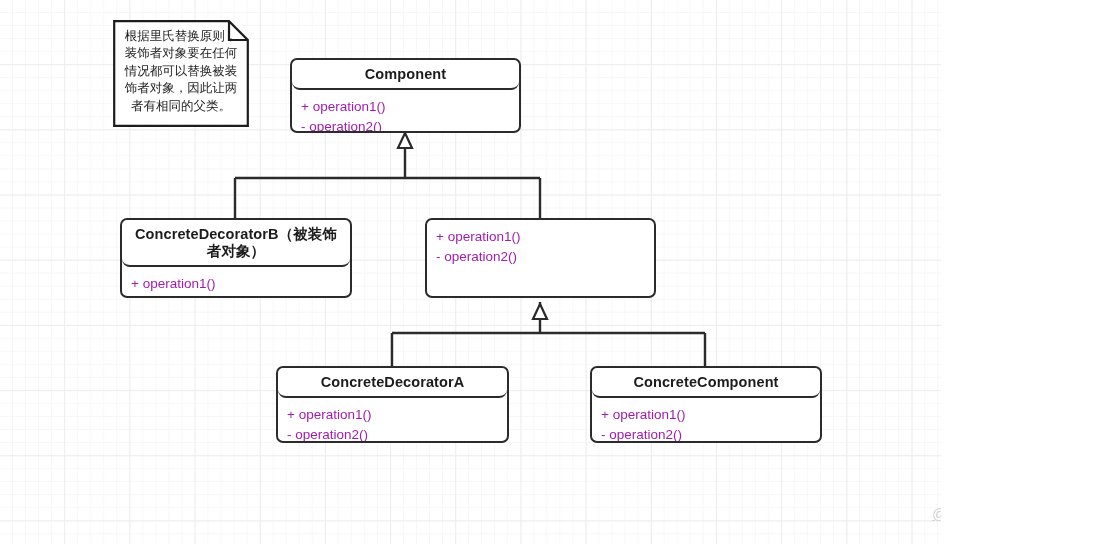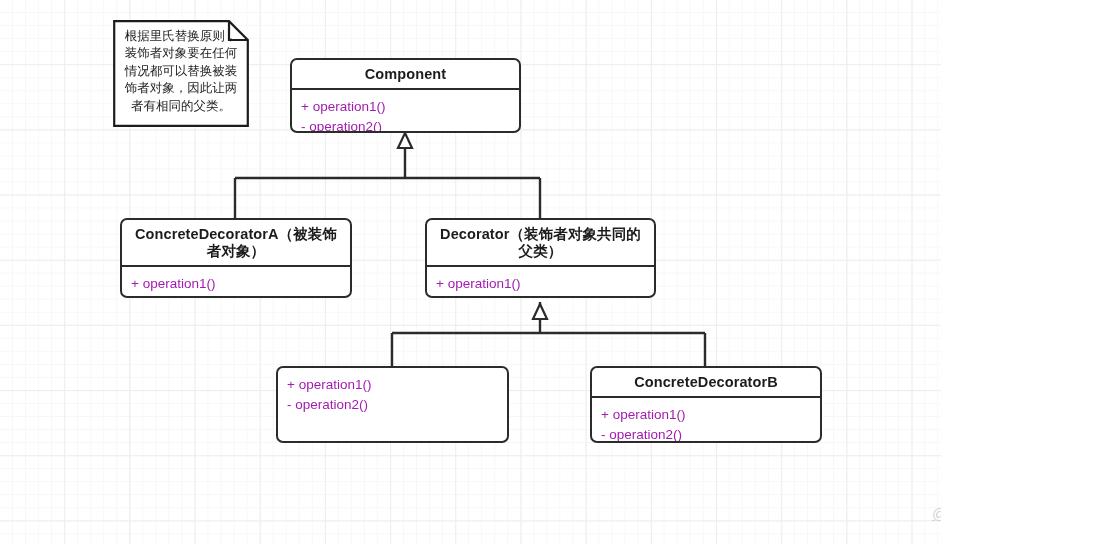--- a/index.html
+++ b/index.html
@@ -39,20 +39,21 @@
     width: 100%;
     text-align: center;
     font-weight: bold;
     color: #1c1c1c;
     font-size: 14.5px;
     line-height: 17px;
     letter-spacing: 0.1px;
     padding: 6px 6px 5px 6px;
     border-bottom: 2px solid #2b2b2b;
     white-space: pre-line;
+    border-radius: 8px;
   }
   .uml-body {
     box-sizing: border-box;
     padding: 7px 9px 6px 9px;
   }
   .uml-op {
     color: #a21caf;
     font-size: 13.5px;
     line-height: 20px;
     white-space: nowrap;
@@ -131,44 +132,44 @@
 
   <div class="uml-class" style="left:290px; top:58px; width:231px; height:75px;">
     <div class="uml-header">Component</div>
     <div class="uml-body">
       <div class="uml-op">+ operation1()</div>
       <div class="uml-op">- operation2()</div>
     </div>
   </div>
 
   <div class="uml-class" style="left:120px; top:218px; width:232px; height:80px;">
-    <div class="uml-header">ConcreteDecoratorA（被装饰者对象）</div>
+    <div class="uml-header">ConcreteDecoratorB（被装饰者对象）</div>
     <div class="uml-body">
       <div class="uml-op">+ operation1()</div>
       <div class="uml-op">- operation2()</div>
     </div>
   </div>
 
   <div class="uml-class" style="left:425px; top:218px; width:231px; height:80px;">
-    <div class="uml-header">Decorator（装饰者对象共同的父类）</div>
     <div class="uml-body">
       <div class="uml-op">+ operation1()</div>
       <div class="uml-op">- operation2()</div>
     </div>
   </div>
 
   <div class="uml-class" style="left:276px; top:366px; width:233px; height:77px;">
+    <div class="uml-header">ConcreteDecoratorA</div>
     <div class="uml-body">
       <div class="uml-op">+ operation1()</div>
       <div class="uml-op">- operation2()</div>
     </div>
   </div>
 
   <div class="uml-class" style="left:590px; top:366px; width:232px; height:77px;">
-    <div class="uml-header">ConcreteDecoratorB</div>
+    <div class="uml-header">ConcreteComponent</div>
     <div class="uml-body">
       <div class="uml-op">+ operation1()</div>
       <div class="uml-op">- operation2()</div>
     </div>
   </div>
 
   <div class="watermark" style="left:932px; top:505px;text-decoration:underline;">@稀土掘金技术社区</div>
 
 </div>
 

